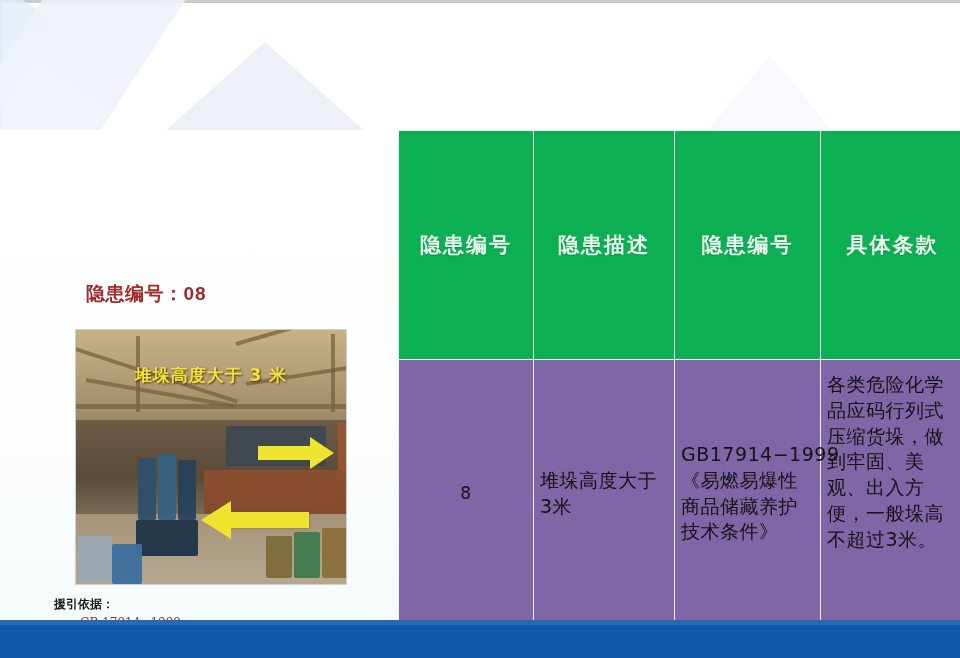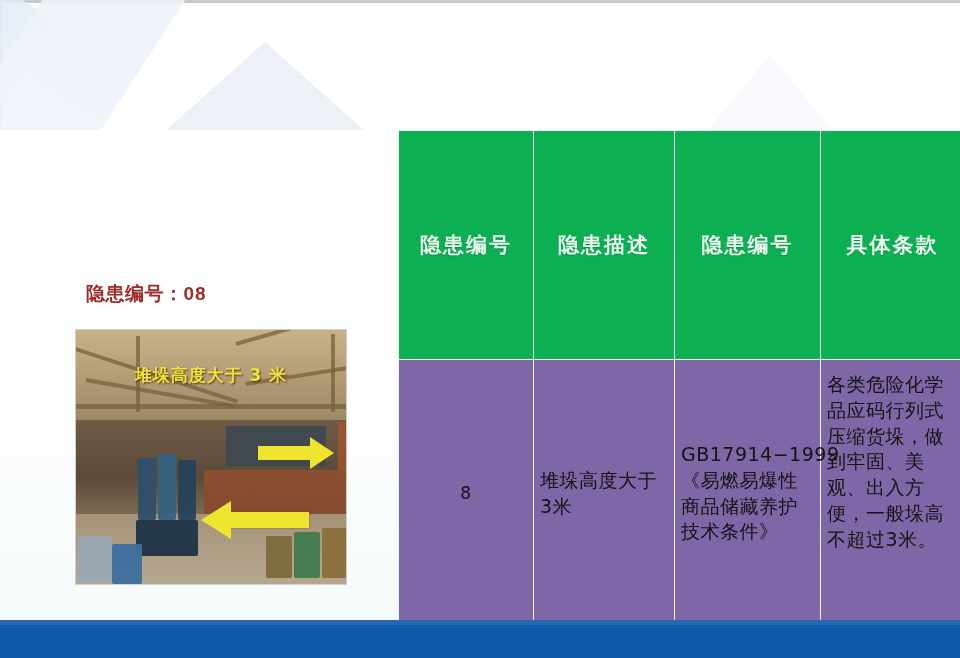--- a/index.html
+++ b/index.html
@@ -348,20 +348,25 @@
       <div class="drum" style="left:246px;top:198px;width:28px;height:50px;background:#8a6f3a;"></div>
       <div class="drum" style="left:276px;top:204px;width:26px;height:46px;background:#3b6f8e;"></div>
       <div class="drum" style="left:302px;top:208px;width:28px;height:44px;background:#6a8f4a;"></div>
       <div class="drum" style="left:150px;top:96px;width:100px;height:40px;background:#3b4654;opacity:.85;"></div>
 
       <div class="photo-caption">堆垛高度大于 3 米</div>
       <div class="arrow-right"></div>
       <div class="arrow-left"></div>
     </div>
 
+    <div class="ref-block">
+      <p class="ref-title">援引依据：</p>
+      <p class="ref-std">GB 17914−1999</p>
+
+    </div>
 
   </div>
 
   <div class="table-wrap">
     <table class="tbl">
       <thead>
         <tr>
           <th class="cell-num">隐患编号</th>
           <th class="cell-desc">隐患描述</th>
           <th class="cell-basis">隐患编号</th>

